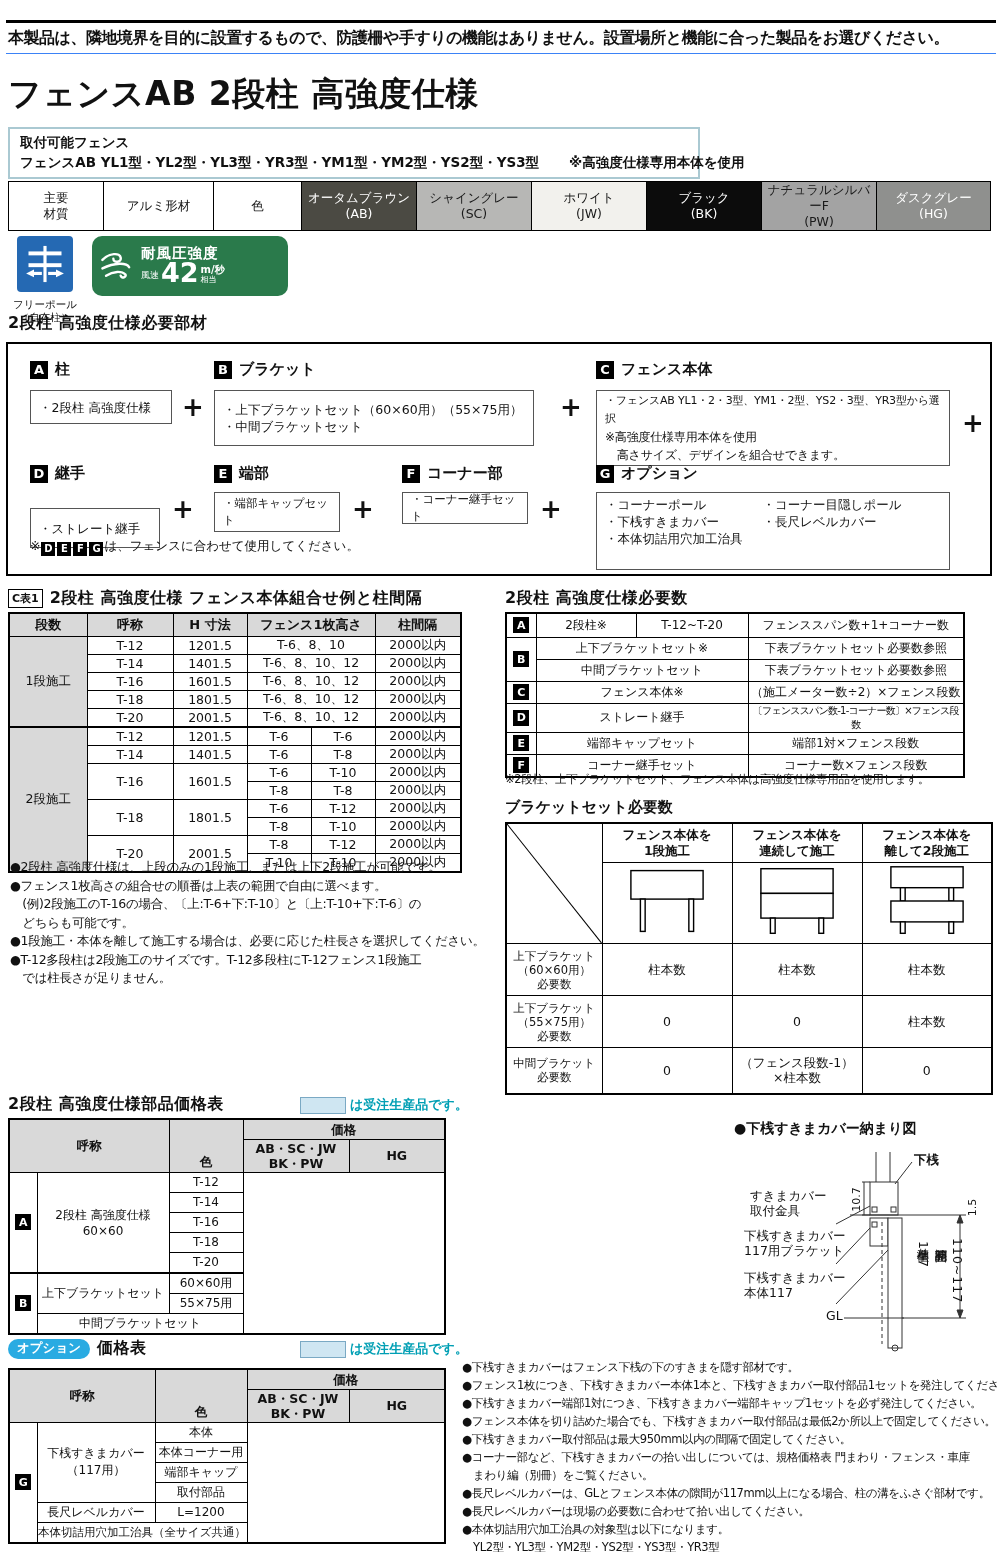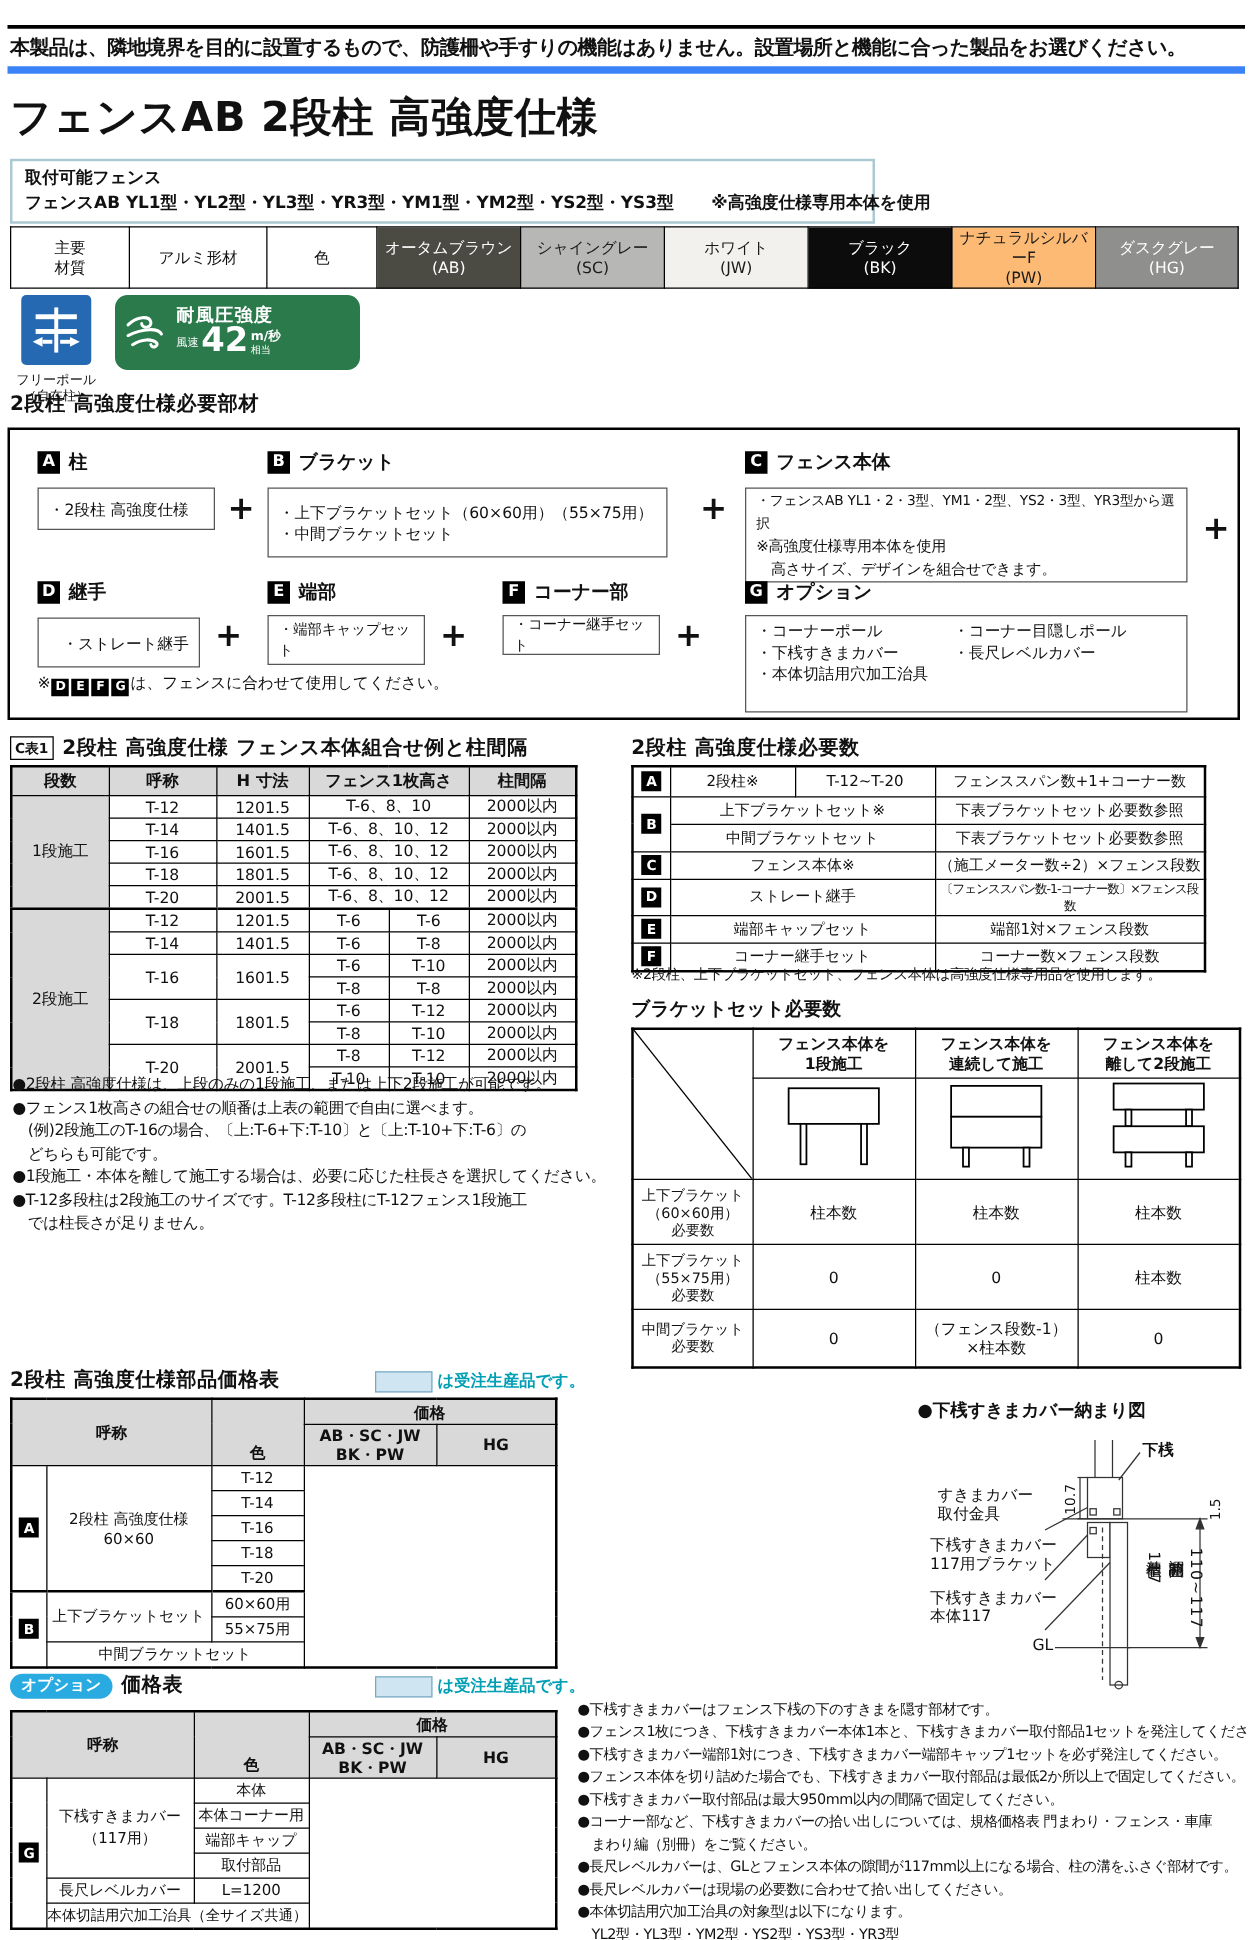--- a/index.html
+++ b/index.html
@@ -2,21 +2,21 @@
 <html><head>
 <meta charset="utf-8">
 <style>
   html,body{margin:0;padding:0;}
   .page{position:relative;width:1000px;height:1552px;background:#ffffff;overflow:hidden;
         font-family:"DejaVu Sans","Liberation Sans",sans-serif;color:#111;}
   .abs{position:absolute;}
   .pre{white-space:pre-line;}
 
   
-  .notice{top:20px;left:6px;width:986px;border-top:3px solid #000;border-bottom:6px solid #3b82f6;
+  .notice{top:20px;left:6px;width:986px;border-top:3px solid #000;border-bottom:1px solid #3b82f6;
           padding:5px 2px 4px;font-size:16px;font-weight:bold;letter-spacing:-0.5px;white-space:nowrap;}
   .h1{top:72px;left:8px;font-size:33px;font-weight:800;letter-spacing:0.5px;}
 
   
   .compat{top:127px;left:8px;width:668px;border:2px solid #aac9d2;padding:3px 10px 5px;
           font-size:13.5px;font-weight:600;line-height:20px;}
   .compat .row2{display:flex;gap:30px;white-space:nowrap;}
 
   
   .mat{top:181px;left:8px;border-collapse:collapse;table-layout:fixed;}
@@ -146,21 +146,21 @@
         <div>(SC)</div>
           </td>
       <td style="background:#f2f1ed;color:#1a1a1a">
         <div>ホワイト</div>
         <div>(JW)</div>
           </td>
       <td style="background:#0c0c0c;color:#ffffff">
         <div>ブラック</div>
         <div>(BK)</div>
           </td>
-      <td style="background:#fdba74;color:#1a1a1a">
+      <td style="background:#a3a3a3;color:#1a1a1a">
         <div>ナチュラルシルバーF</div>
         <div>(PW)</div>
           </td>
       <td style="background:#8f908e;color:#ffffff">
         <div>ダスクグレー</div>
         <div>(HG)</div>
           </td>
     </tr>
   </tbody>
     </table>
@@ -234,21 +234,21 @@
       <span>・フェンスAB YL1・2・3型、YM1・2型、YS2・3型、YR3型から選択</span>
       <span style="font-size:12px">※高強度仕様専用本体を使用</span>
       <span style="font-size:12px">　高さサイズ、デザインを組合せできます。</span>
       </div>
     <div class="plus" style="left:954px;top:64px;">+</div>
 
     <div class="phead" style="left:22px;top:120px;">
       <span class="lb">D</span>
       <span>継手</span>
       </div>
-    <div class="pbox" style="left:22px;top:150px;width:130px;height:40px;align-items:flex-end;">
+    <div class="pbox" style="left:22px;top:164px;width:130px;height:40px;">
       <span>・ストレート継手</span>
       </div>
     <div class="plus" style="left:164px;top:150px;">+</div>
 
     <div class="phead" style="left:206px;top:120px;">
       <span class="lb">E</span>
       <span>端部</span>
       </div>
     <div class="pbox" style="left:206px;top:148px;width:126px;height:40px;font-size:11.5px;">
       <span>・端部キャップセット</span>

